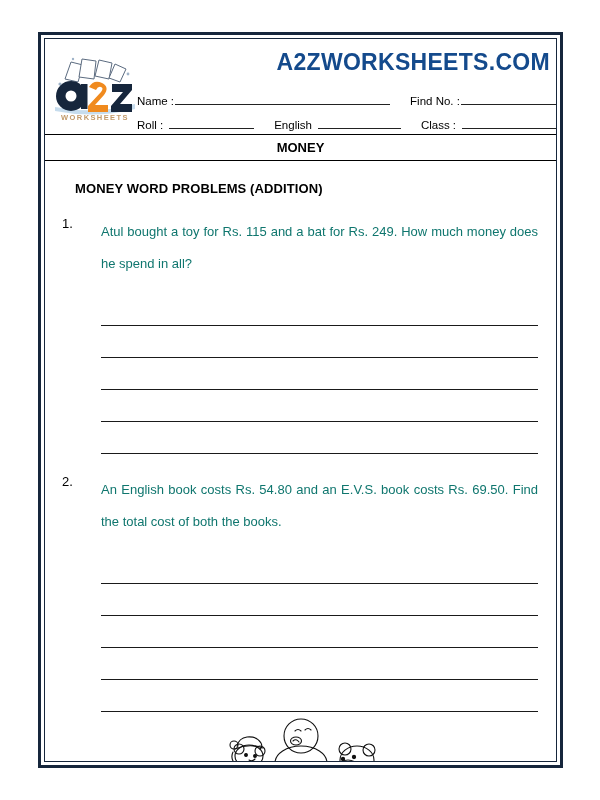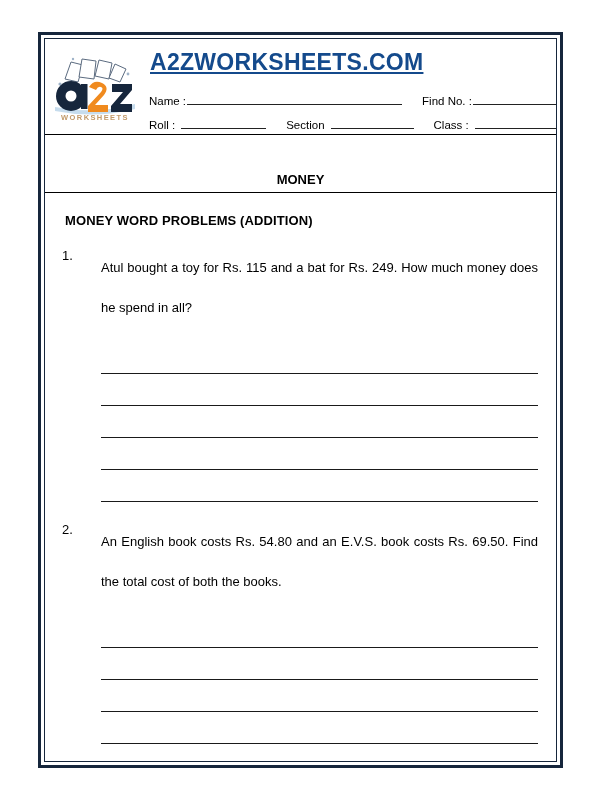--- a/index.html
+++ b/index.html
@@ -40,43 +40,42 @@
     height: 96px;
     border-bottom: 1.4px solid #000;
     padding: 0;
   }
 
   .brand-title {
     position: absolute;
     left: 105px;
     right: 6px;
     top: 10px;
-    text-align: left;
+    text-align: right;
     font-size: 23px;
     font-weight: bold;
     letter-spacing: 0.3px;
     color: #144a8c;
     font-family: "Liberation Sans", sans-serif;
-    text-decoration: underline;
   }
 
   
   .logo {
     position: absolute;
     left: 4px;
     top: 12px;
     width: 92px;
     height: 72px;
   }
   .logo svg { display:block; width:92px; height:72px; }
 
   
   .fields {
     position: absolute;
-    left: 104px;
+    left: 92px;
     right: 8px;
     top: 44px;
     font-size: 11.5px;
     color: #000;
   }
   .field-row {
     display: flex;
     align-items: flex-end;
     height: 24px;
     white-space: nowrap;
@@ -97,53 +96,52 @@
 
   
   .title-row {
     height: 26px;
     line-height: 26px;
     text-align: center;
     font-size: 13px;
     font-weight: bold;
     color: #000;
     border-bottom: 1.4px solid #000;
-    margin-top: 32px;
   }
 
   
   .body {
     position: relative;
     padding: 0 10px;
   }
 
   .section-heading {
     font-size: 13px;
     font-weight: bold;
     color: #000;
-    margin: 20px 0 0 10px;
+    margin: 20px 0 0 20px;
     letter-spacing: 0.1px;
   }
 
   .question {
     position: relative;
     margin-top: 20px;
     padding-left: 46px;
   }
   .q-num {
     position: absolute;
     left: 7px;
     top: 0;
     font-size: 13px;
     color: #000;
   }
   .q-text {
     font-size: 13px;
-    line-height: 40px;
-    color: #000000;
+    line-height: 32px;
+    color: #0f766e;
     text-align: justify;
     padding-right: 8px;
   }
   .q-text.justified { text-align: justify; text-align-last: left; }
 
   .answer-lines {
     margin-top: 14px;
     padding-left: 46px;
     padding-right: 8px;
   }
@@ -210,21 +208,21 @@
           <span class="rule w-name"></span>
           <span class="gap-md"></span>
           <span class="lbl">Find No. :</span>
           <span class="rule w-roll"></span>
         </div>
 
         <div class="field-row">
           <span class="lbl">Roll :</span>
           <span class="rule w-class"></span>
           <span class="gap-md"></span>
-          <span class="lbl">Section</span>
+          <span class="lbl">English</span>
           <span class="rule w-sect"></span>
           <span class="gap-md"></span>
           <span class="lbl">Class :</span>
           <span class="rule w-date"></span>
         </div>
 
       </div>
     </div>
 
     <div class="title-row">MONEY</div>

